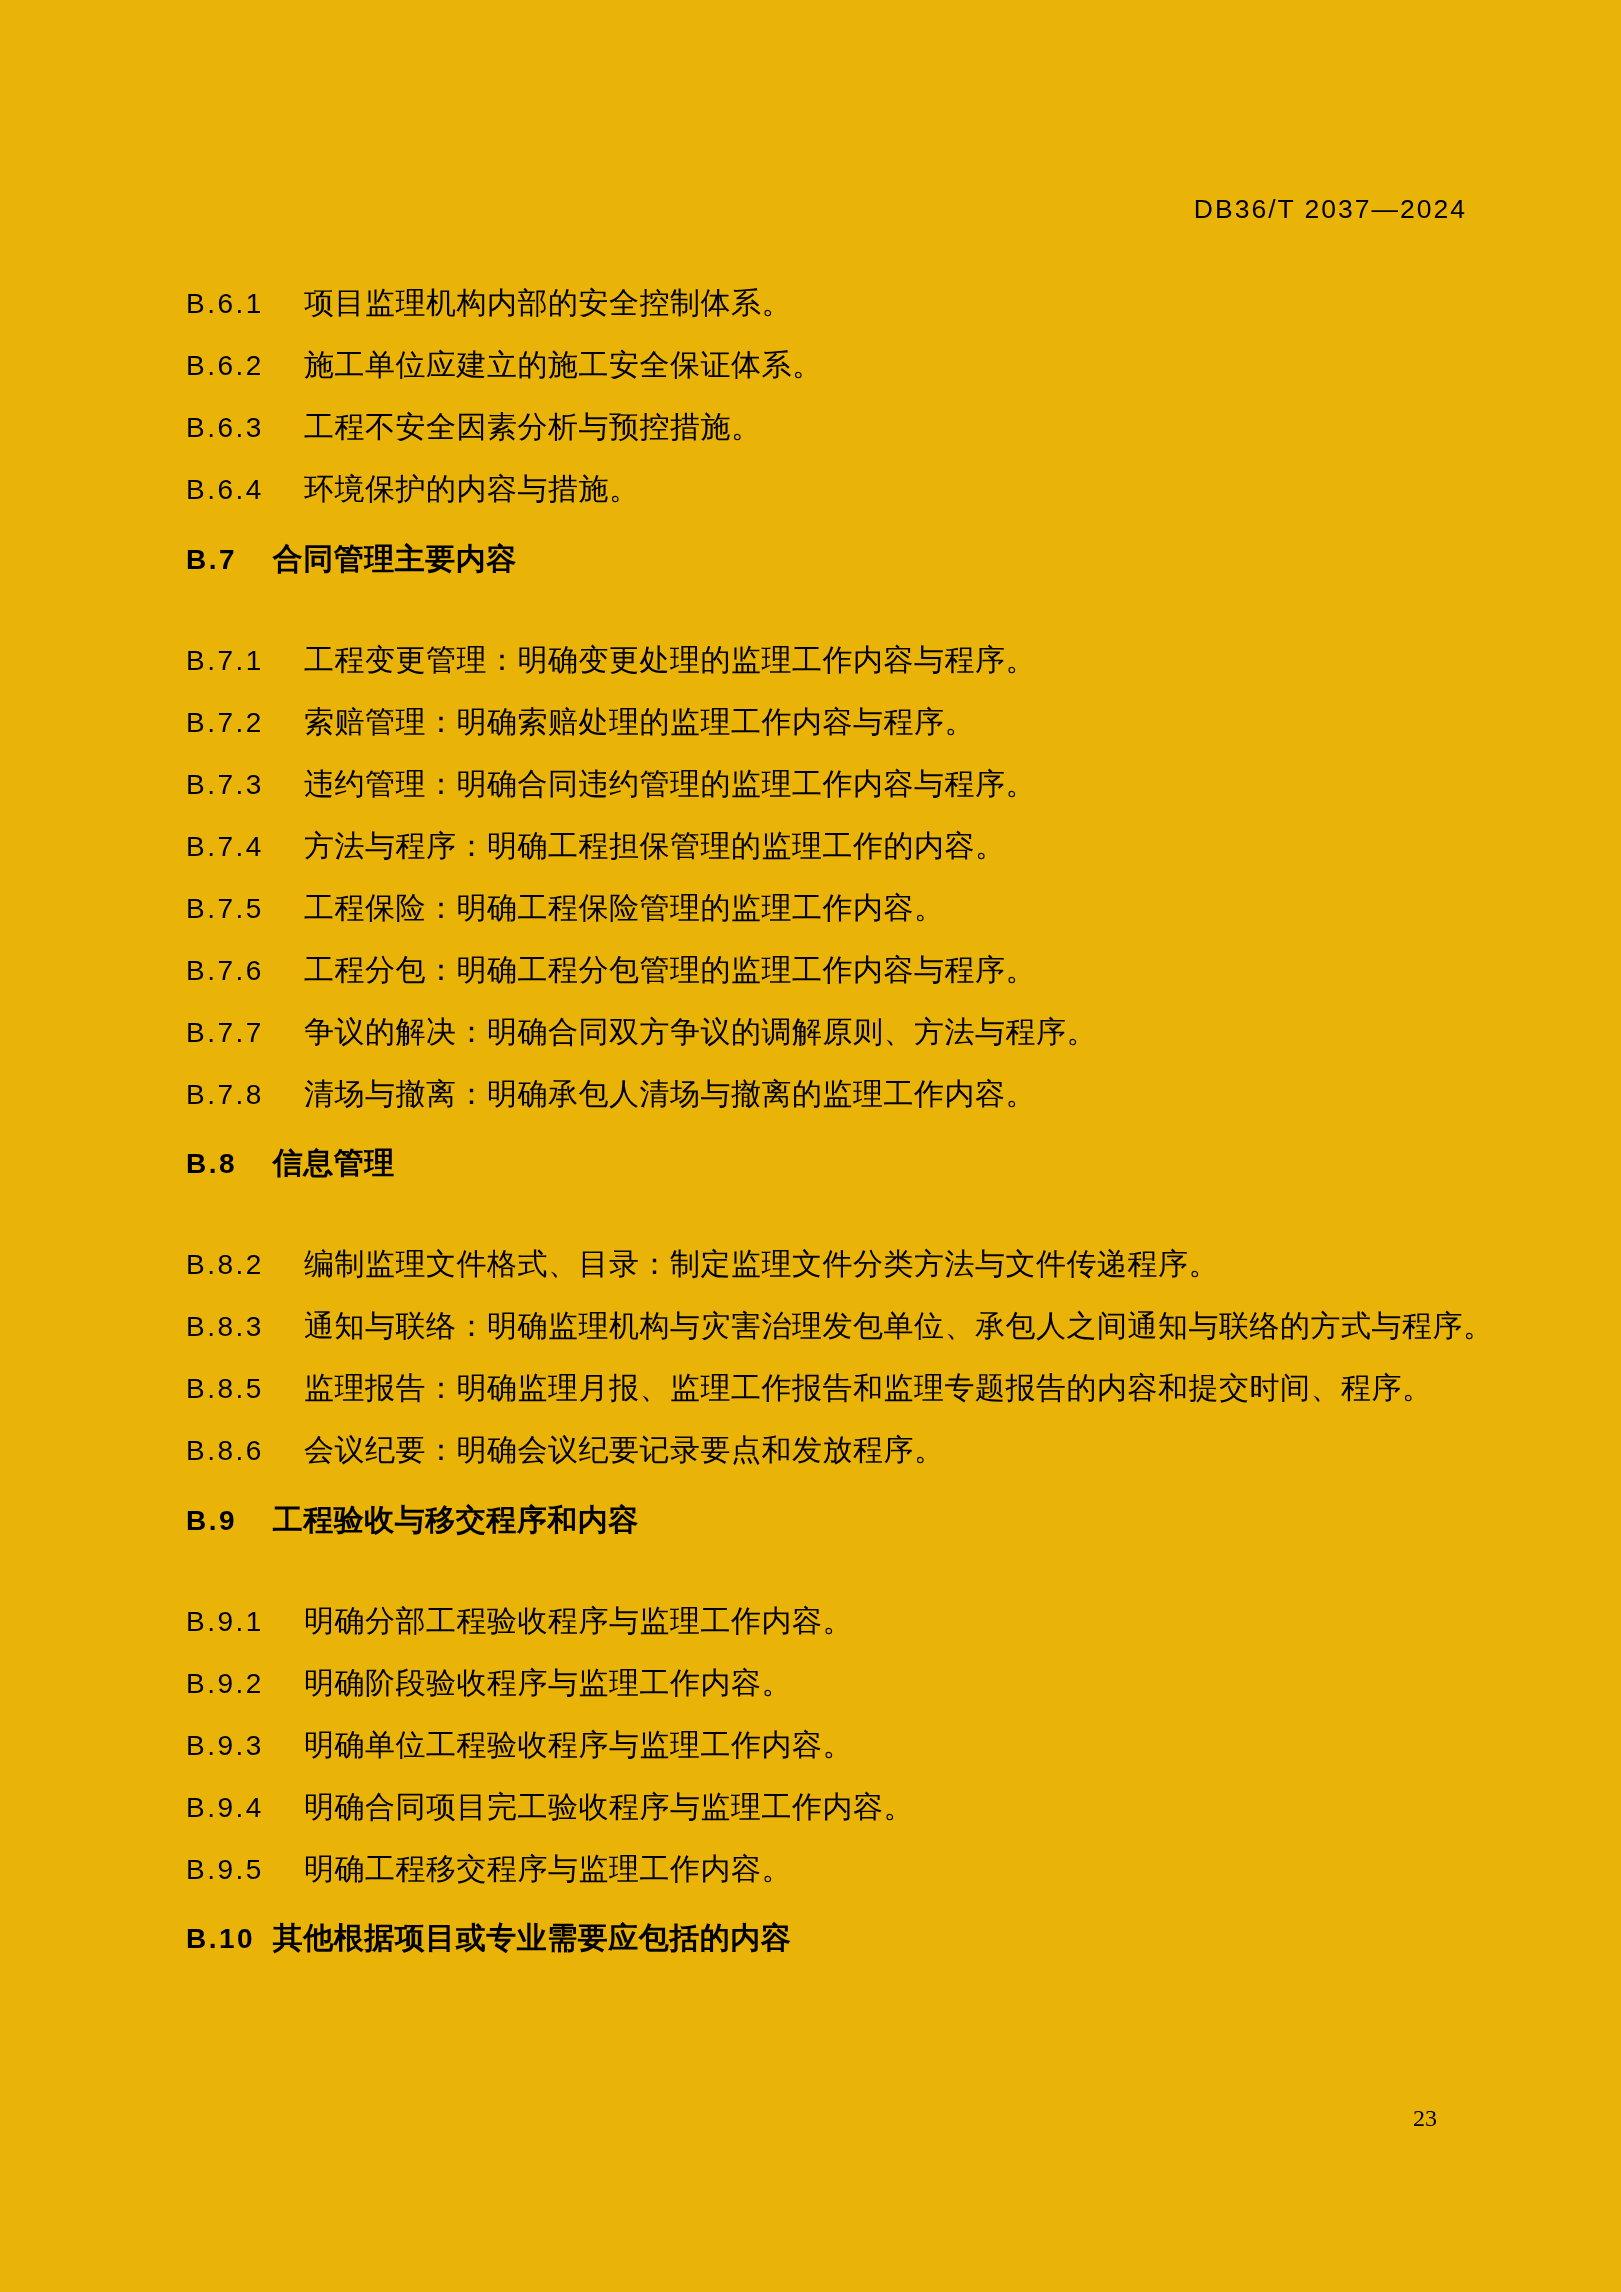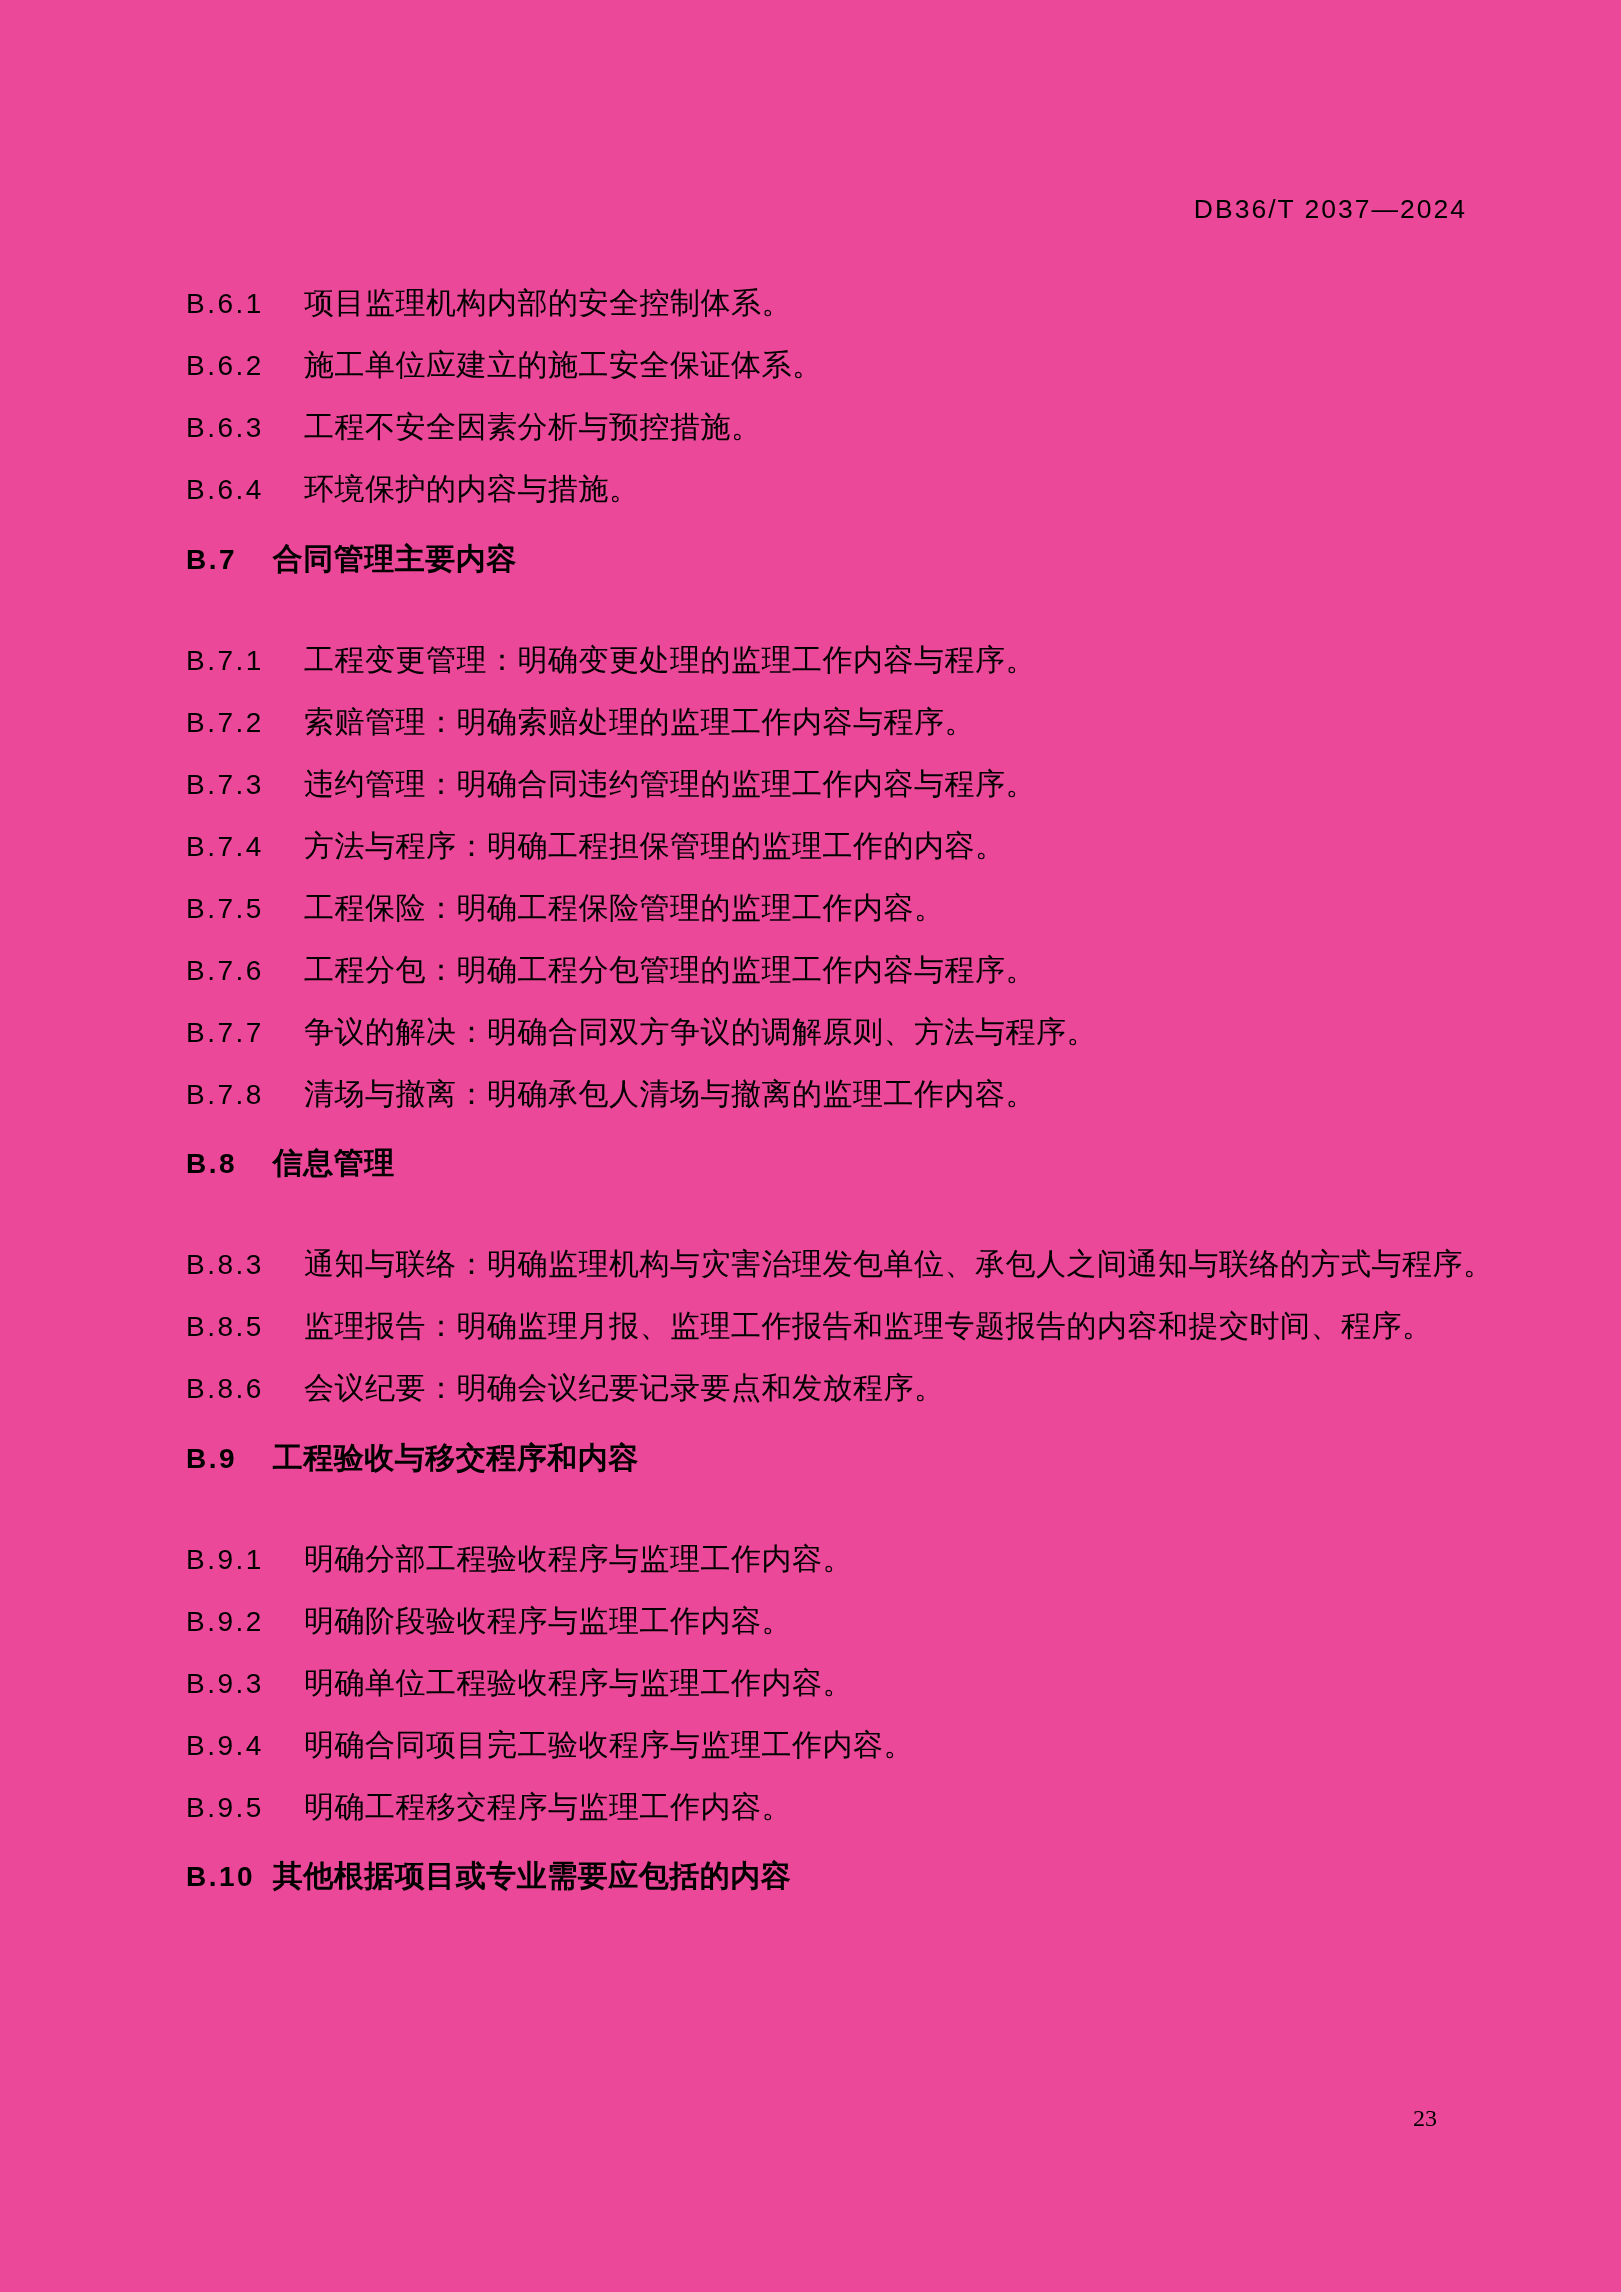--- a/index.html
+++ b/index.html
@@ -4,21 +4,21 @@
 <style>
   html, body {
     margin: 0;
     padding: 0;
     background: #ffffff;
   }
   .page {
     position: relative;
     width: 1621px;
     height: 2293px;
-    background: #ec4899;
+    background: #eab308;
     color: #000000;
     font-family: "Liberation Serif", "DejaVu Serif", serif;
     overflow: hidden;
   }
   .doc-header {
     position: absolute;
     top: 194px;
     right: 154px;
     font-family: "Liberation Sans", "DejaVu Sans", sans-serif;
     font-size: 26.5px;
@@ -147,20 +147,24 @@
   </p>
 </section>
 
   <section class="doc-section">
     <h2 class="section-heading">
       <span class="h-num">B.8</span>
       <span class="h-title">信息管理</span>
     </h2>
 
 
+  <p class="doc-item">
+    <span class="i-num">B.8.2</span>
+    <span class="i-text">编制监理文件格式、目录：制定监理文件分类方法与文件传递程序。</span>
+  </p>
 
   <p class="doc-item">
     <span class="i-num">B.8.3</span>
     <span class="i-text">通知与联络：明确监理机构与灾害治理发包单位、承包人之间通知与联络的方式与程序。</span>
   </p>
 
 
   <p class="doc-item">
     <span class="i-num">B.8.5</span>
     <span class="i-text">监理报告：明确监理月报、监理工作报告和监理专题报告的内容和提交时间、程序。</span>

